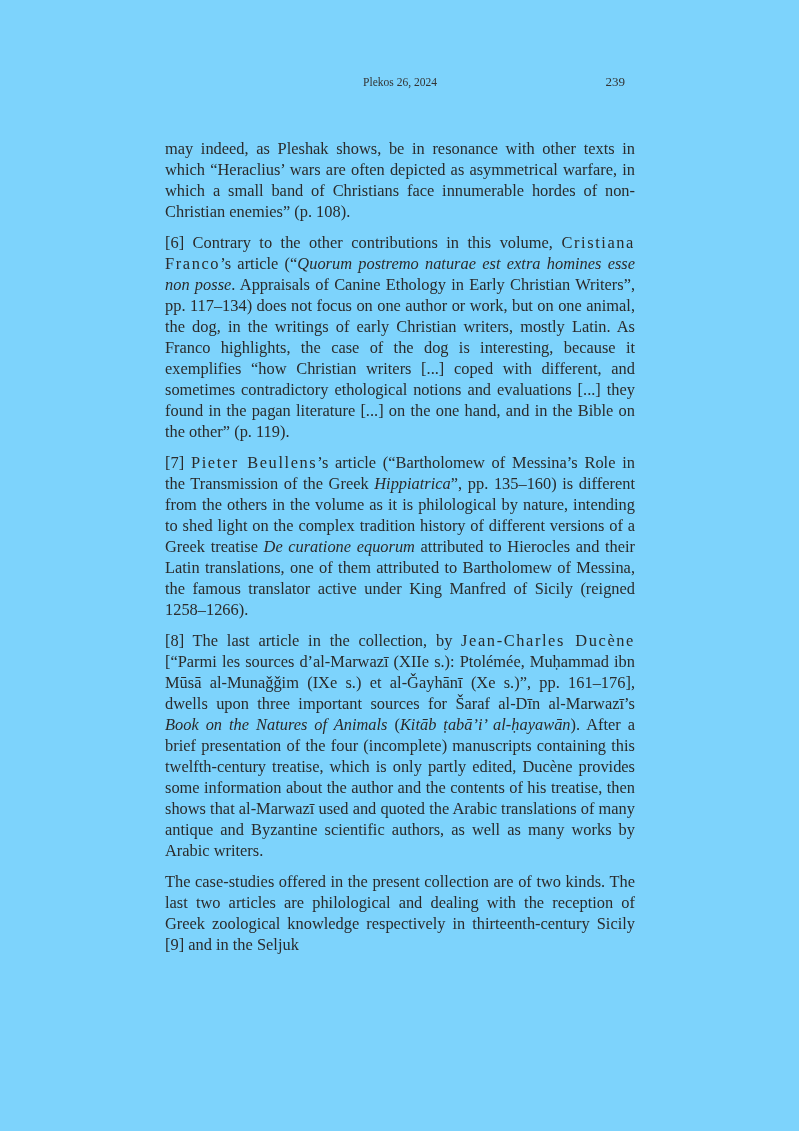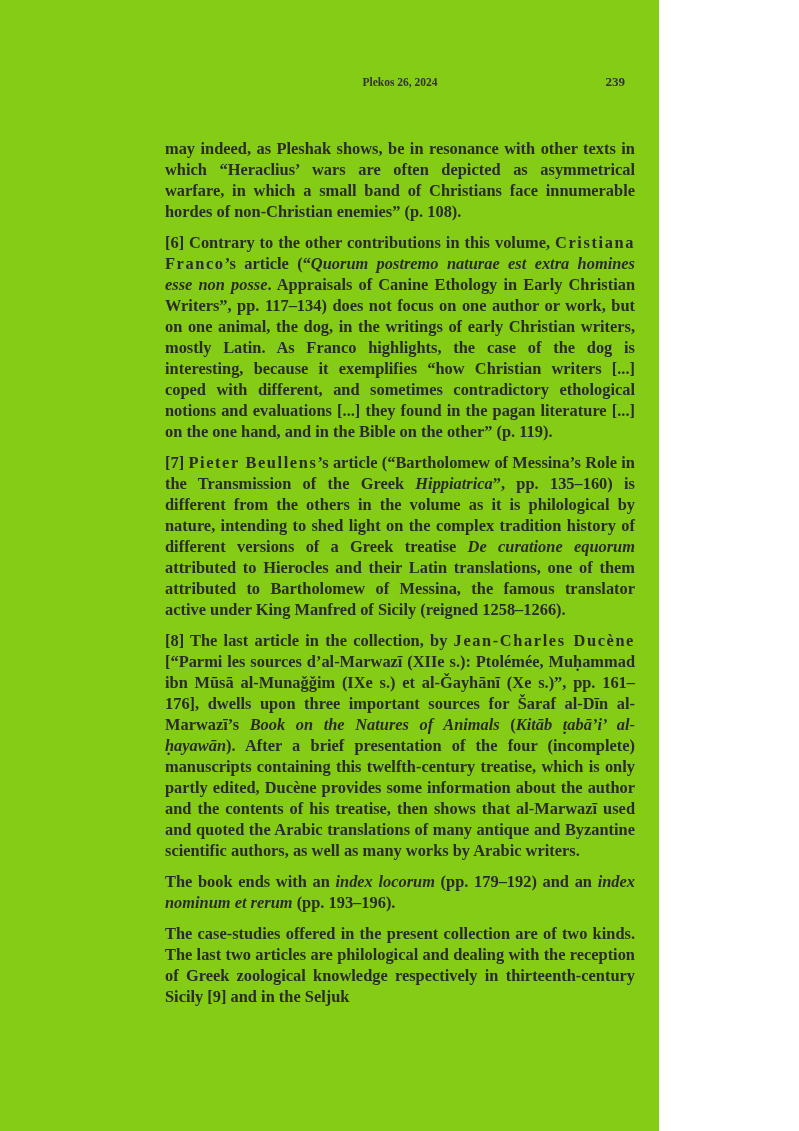--- a/index.html
+++ b/index.html
@@ -1,17 +1,17 @@
 <!DOCTYPE html>
 <html><head>
 <meta charset="utf-8">
 <style>
   html, body { margin:0; padding:0; background:#ffffff; }
   body { width:799px; height:1131px; position:relative; overflow:hidden; }
-  .page { position:absolute; left:0; top:0; width:659px; height:1131px; background:#84cc16;font-weight:bold; }
+  .page { position:absolute; left:0; top:0; width:799px; height:1131px; background:#7dd3fc; }
   .running-head { position:absolute; top:74px; left:165px; width:470px; height:20px;
     font-family:"Liberation Serif","DejaVu Serif",serif; font-size:11.5px; color:#333; }
   .running-head .journal { position:absolute; left:0; right:0; text-align:center; top:2px; }
   .running-head .pageno { position:absolute; right:10px; top:0; font-size:13px; }
   .body { position:absolute; left:165px; top:138px; width:470px;
     font-family:"Liberation Serif","DejaVu Serif",serif; font-size:16.4px; line-height:21px;
     color:#2b2b2b; text-align:justify; hyphens:manual; }
   .body p { margin:0 0 10px 0; }
   .sc { letter-spacing:1.6px; }
   i { font-style:italic; }
@@ -23,16 +23,15 @@
   <div class="running-head">
     <span class="journal">Plekos 26, 2024</span>
     <span class="pageno">239</span>
   </div>
 
   <div class="body">
     <p><span>may indeed, as Pleshak shows, be in resonance with other texts in which “Heraclius’ wars are often depicted as asymmetrical warfare, in which a small band of Christians face innumerable hordes of non-Christian enemies” (p. 108).</span></p>
     <p><span>[6] Contrary to the other contributions in this volume, </span><span class="sc">Cristiana Franco</span><span>’s article (“</span><i>Quorum postremo naturae est extra homines esse non posse</i><span>. Appraisals of Canine Ethology in Early Christian Writers”, pp. 117–134) does not focus on one author or work, but on one animal, the dog, in the writings of early Christian writers, mostly Latin. As Franco highlights, the case of the dog is interesting, because it exemplifies “how Christian writers [...] coped with dif­ferent, and sometimes contradictory ethological notions and evaluations [...] they found in the pagan literature [...] on the one hand, and in the Bible on the other” (p. 119).</span></p>
     <p><span>[7] </span><span class="sc">Pieter Beullens</span><span>’s article (“Bartholomew of Messina’s Role in the Transmission of the Greek </span><i>Hippiatrica</i><span>”, pp. 135–160) is different from the others in the volume as it is philological by nature, intending to shed light on the complex tradition history of different versions of a Greek treatise </span><i>De curatione equorum</i><span> attributed to Hierocles and their Latin translations, one of them attributed to Bartholomew of Messina, the famous translator active under King Manfred of Sicily (reigned 1258–1266).</span></p>
     <p><span>[8] The last article in the collection, by </span><span class="sc">Jean-Charles Ducène</span><span> [“Parmi les sources d’al-Marwazī (XIIe s.): Ptolémée, Muḥammad ibn Mūsā al-Munaǧ­ǧim (IXe s.) et al-Ǧayhānī (Xe s.)”, pp. 161–176], dwells upon three impor­tant sources for Šaraf al-Dīn al-Marwazī’s </span><i>Book on the Natures of Animals</i><span> (</span><i>Kitāb ṭabā’i’ al-ḥayawān</i><span>). After a brief presentation of the four (incomplete) manu­scripts containing this twelfth-century treatise, which is only partly edited, Ducène provides some information about the author and the contents of his treatise, then shows that al-Marwazī used and quoted the Arabic translations of many antique and Byzantine scientific authors, as well as many works by Arabic writers.</span></p>
-    <p><span>The book ends with an </span><i>index locorum</i><span> (pp. 179–192) and an </span><i>index nominum et rerum</i><span> (pp. 193–196).</span></p>
     <p><span>The case-studies offered in the present collection are of two kinds. The last two articles are philological and dealing with the reception of Greek zoolog­ical knowledge respectively in thirteenth-century Sicily [9] and in the Seljuk</span></p>
   </div>
 </div>
 
 </body></html>

